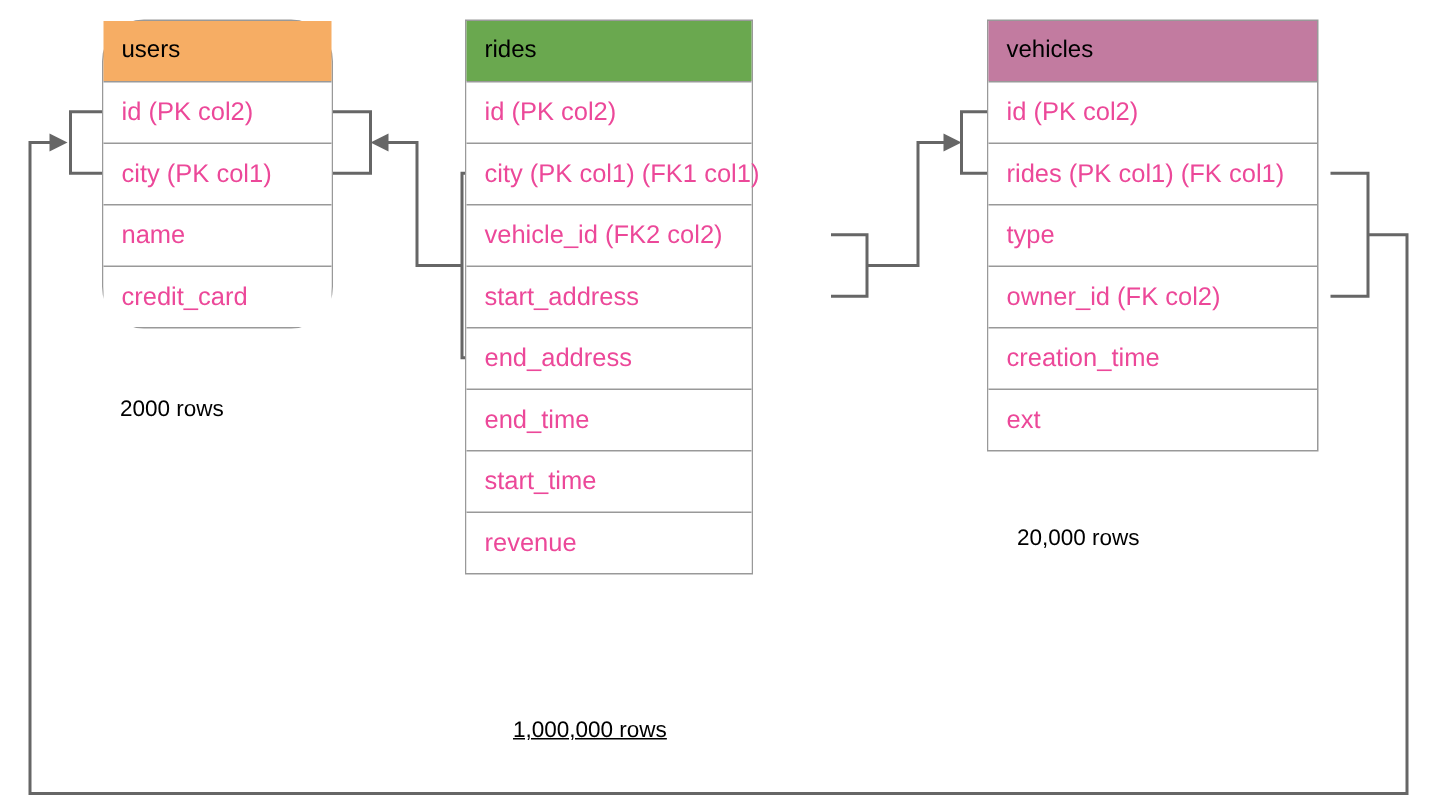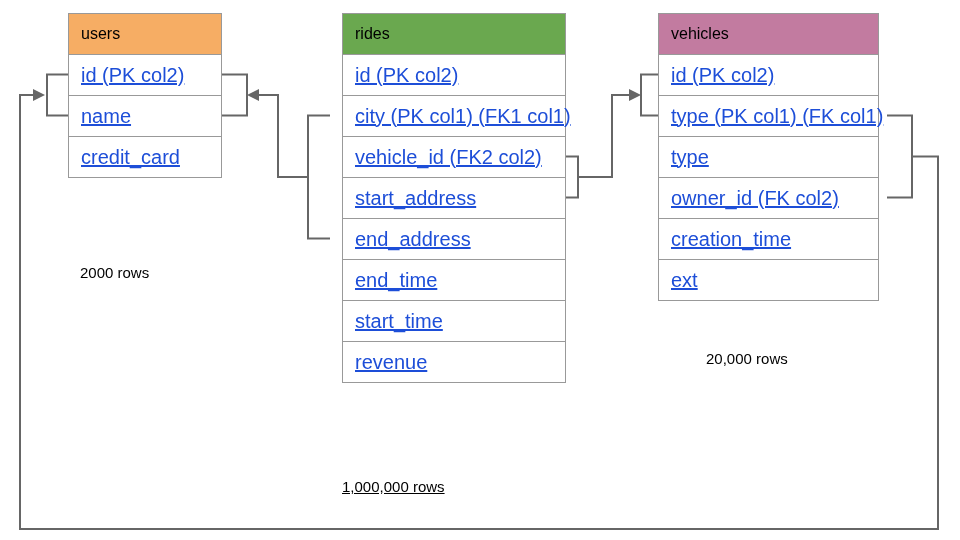--- a/index.html
+++ b/index.html
@@ -30,39 +30,38 @@
     align-items: center;
     padding: 0 12px;
     font-size: 16px;
     color: #000000;
   }
   .db-table .row {
     height: 40px;
     display: flex;
     align-items: center;
     padding: 0 12px;
-    font-size: 20px;
-    color: #1d4ed8;
+    font-size: 17px;
+    color: #ec4899;
     border-top: 1px solid var(--table-border, #999999);
     background: #ffffff;
     white-space: nowrap;
-    text-decoration: underline;
   }
   .row-count {
     position: absolute;
     font-size: 15px;
     color: #000000;
     white-space: nowrap;
   }
-  #users-table    { left: 68px;  top: 13px; width: 154px; }
-  #rides-table    { left: 342px; top: 13px; width: 224px; }
+  #users-table    { left: 68px;  top: 13px; width: 154px; border-radius: 28px; }
+  #rides-table    { left: 310px; top: 13px; width: 192px; }
   #vehicles-table { left: 658px; top: 13px; width: 221px; }
   #users-count    { left: 80px;  top: 264px; text-align: center; }
   #rides-count    { left: 342px; top: 478px; text-decoration: underline; }
-  #vehicles-count { left: 678px; top: 350px; margin-left: 28px; }
+  #vehicles-count { left: 678px; top: 350px; }
 </style>
 </head>
 <body>
 
 <div class="canvas">
 
   <svg class="connectors" width="960" height="540" viewBox="0 0 960 540">
     <g>
       <path d="M222,74.5 H247 V115.5 H222"></path>
       <path d="M330,115.5 H308 V238.5 H330"></path>
@@ -79,20 +78,21 @@
       <path d="M887,115.5 H912 V197.5 H887"></path>
       <path d="M68,74.5 H47 V115.5 H68"></path>
       <path d="M912,156.5 H938 V529 H20 V95 H34"></path>
       <polygon points="45,95 33,89 33,101"></polygon>
     </g>
   </svg>
 
   <div class="db-table" id="users-table">
     <div class="hdr" style="background-color: rgb(246, 173, 100);">users</div>
     <div class="row">id (PK col2)</div>
+    <div class="row">city (PK col1)</div>
     <div class="row">name</div>
     <div class="row">credit_card</div>
   </div>
   <div class="row-count" id="users-count">2000 rows</div>
 
   <div class="db-table" id="rides-table">
     <div class="hdr" style="background-color: rgb(106, 168, 79);">rides</div>
     <div class="row">id (PK col2)</div>
     <div class="row">city (PK col1) (FK1 col1)</div>
     <div class="row">vehicle_id (FK2 col2)</div>
@@ -100,21 +100,21 @@
     <div class="row">end_address</div>
     <div class="row">end_time</div>
     <div class="row">start_time</div>
     <div class="row">revenue</div>
   </div>
   <div class="row-count" id="rides-count">1,000,000 rows</div>
 
   <div class="db-table" id="vehicles-table">
     <div class="hdr" style="background-color: rgb(194, 123, 160);">vehicles</div>
     <div class="row">id (PK col2)</div>
-    <div class="row">type (PK col1) (FK col1)</div>
+    <div class="row">rides (PK col1) (FK col1)</div>
     <div class="row">type</div>
     <div class="row">owner_id (FK col2)</div>
     <div class="row">creation_time</div>
     <div class="row">ext</div>
   </div>
   <div class="row-count" id="vehicles-count">20,000 rows</div>
 
 </div>
 
 </body></html>

